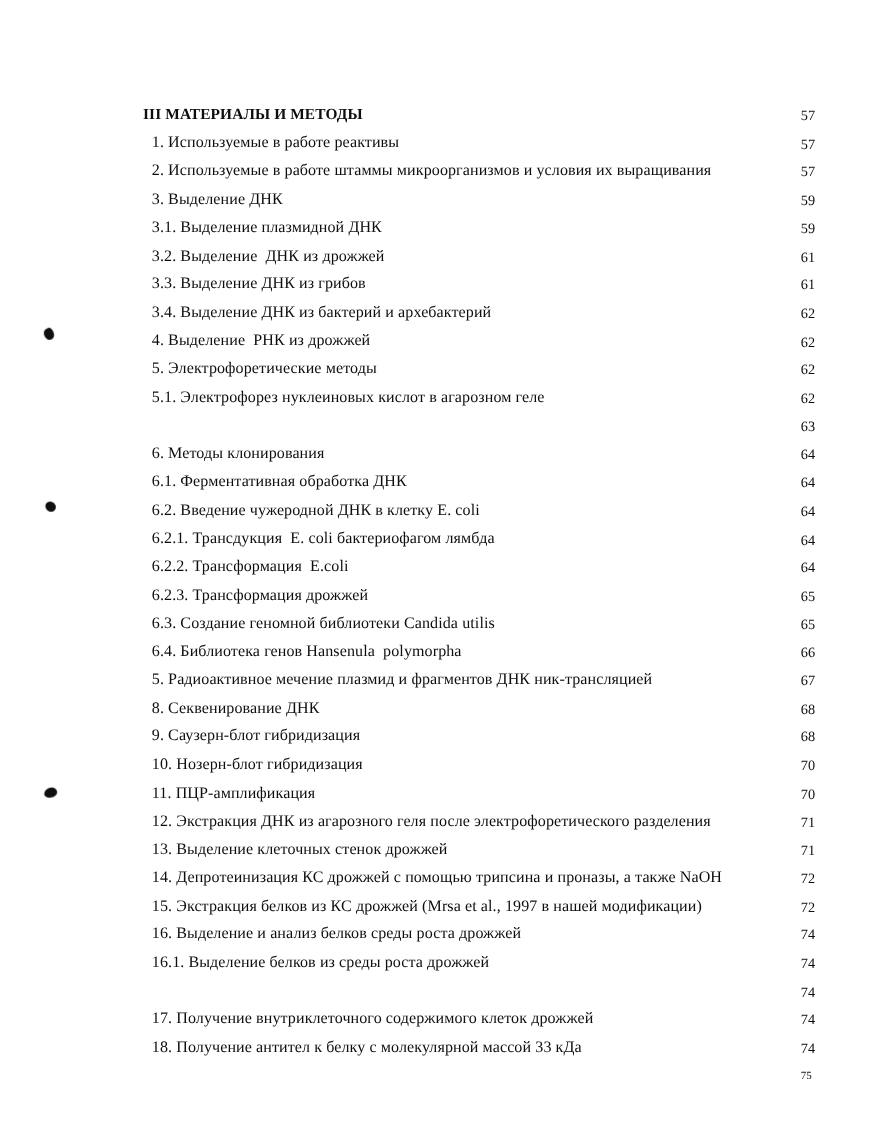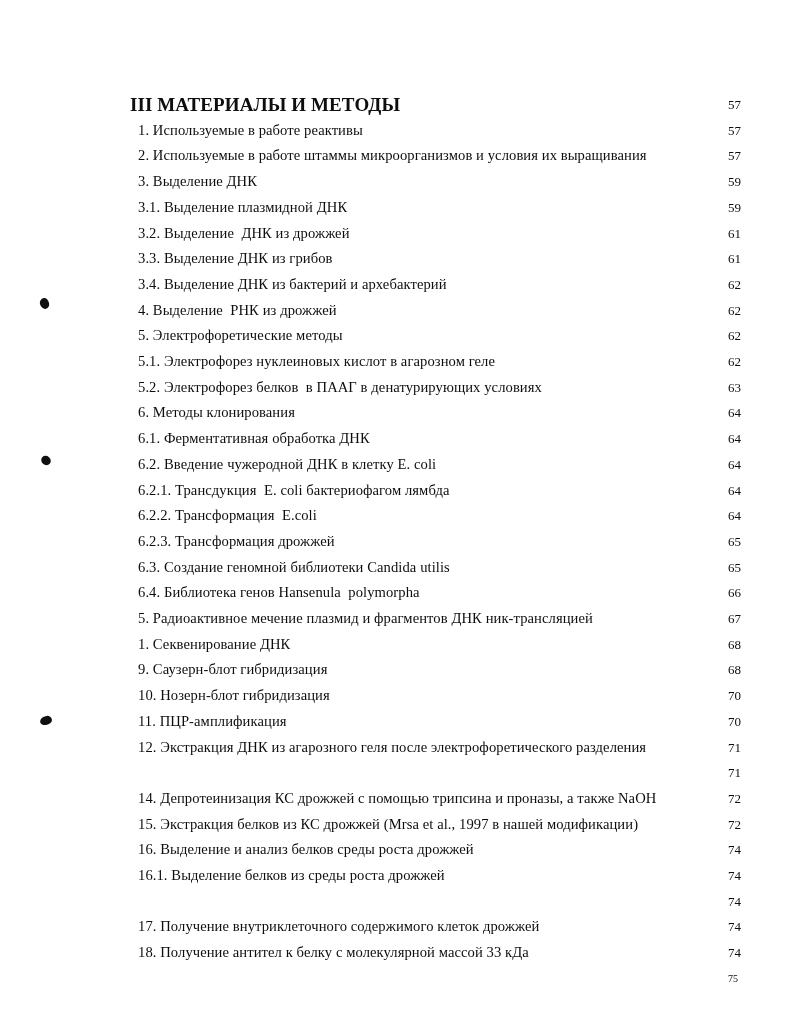--- a/index.html
+++ b/index.html
@@ -51,21 +51,21 @@
     left: 728px;
     top: 0;
     font-size: 13px;
     color: #141414;
   }
 
   
   .toc-row.heading .toc-label {
     left: 130px;
     font-weight: bold;
-    font-size: 19px;
+    font-size: 14px;
     letter-spacing: 0.1px;
   }
 
   .toc-row.heading .toc-page {
     font-weight: normal;
   }
 
   
   .toc-row.orphan .toc-page {
     font-size: 10px;
@@ -112,36 +112,36 @@
       <div class="toc-row" style="position: absolute; left: 0px; top: 117.7px; width: 799px;"><span class="toc-label">1. Используемые в работе реактивы</span><span class="toc-page">57</span></div>
       <div class="toc-row" style="position: absolute; left: 0px; top: 143.4px; width: 799px;"><span class="toc-label">2. Используемые в работе штаммы микроорганизмов и условия их выращивания</span><span class="toc-page">57</span></div>
       <div class="toc-row" style="position: absolute; left: 0px; top: 169.1px; width: 799px;"><span class="toc-label">3. Выделение ДНК</span><span class="toc-page">59</span></div>
       <div class="toc-row" style="position: absolute; left: 0px; top: 194.8px; width: 799px;"><span class="toc-label">3.1. Выделение плазмидной ДНК</span><span class="toc-page">59</span></div>
       <div class="toc-row" style="position: absolute; left: 0px; top: 220.5px; width: 799px;"><span class="toc-label">3.2. Выделение  ДНК из дрожжей</span><span class="toc-page">61</span></div>
       <div class="toc-row" style="position: absolute; left: 0px; top: 246.2px; width: 799px;"><span class="toc-label">3.3. Выделение ДНК из грибов</span><span class="toc-page">61</span></div>
       <div class="toc-row" style="position: absolute; left: 0px; top: 271.9px; width: 799px;"><span class="toc-label">3.4. Выделение ДНК из бактерий и архебактерий</span><span class="toc-page">62</span></div>
       <div class="toc-row" style="position: absolute; left: 0px; top: 297.6px; width: 799px;"><span class="toc-label">4. Выделение  РНК из дрожжей</span><span class="toc-page">62</span></div>
       <div class="toc-row" style="position: absolute; left: 0px; top: 323.3px; width: 799px;"><span class="toc-label">5. Электрофоретические методы</span><span class="toc-page">62</span></div>
       <div class="toc-row" style="position: absolute; left: 0px; top: 349px; width: 799px;"><span class="toc-label">5.1. Электрофорез нуклеиновых кислот в агарозном геле</span><span class="toc-page">62</span></div>
-      <div class="toc-row" style="position: absolute; left: 0px; top: 374.7px; width: 799px;"><span class="toc-label">5.2. Электрофорез белков  в ПААГ в денатурирующих условиях</span><span class="toc-page">63</span></div>
+      <div class="toc-row" style="position: absolute; left: 0px; top: 374.7px; width: 799px;"><span class="toc-page">63</span></div>
       <div class="toc-row" style="position: absolute; left: 0px; top: 400.4px; width: 799px;"><span class="toc-label">6. Методы клонирования</span><span class="toc-page">64</span></div>
       <div class="toc-row" style="position: absolute; left: 0px; top: 426.1px; width: 799px;"><span class="toc-label">6.1. Ферментативная обработка ДНК</span><span class="toc-page">64</span></div>
       <div class="toc-row" style="position: absolute; left: 0px; top: 451.8px; width: 799px;"><span class="toc-label">6.2. Введение чужеродной ДНК в клетку E. coli</span><span class="toc-page">64</span></div>
       <div class="toc-row" style="position: absolute; left: 0px; top: 477.5px; width: 799px;"><span class="toc-label">6.2.1. Трансдукция  E. coli бактериофагом лямбда</span><span class="toc-page">64</span></div>
       <div class="toc-row" style="position: absolute; left: 0px; top: 503.2px; width: 799px;"><span class="toc-label">6.2.2. Трансформация  E.coli</span><span class="toc-page">64</span></div>
       <div class="toc-row" style="position: absolute; left: 0px; top: 528.9px; width: 799px;"><span class="toc-label">6.2.3. Трансформация дрожжей</span><span class="toc-page">65</span></div>
       <div class="toc-row" style="position: absolute; left: 0px; top: 554.6px; width: 799px;"><span class="toc-label">6.3. Создание геномной библиотеки Candida utilis</span><span class="toc-page">65</span></div>
       <div class="toc-row" style="position: absolute; left: 0px; top: 580.3px; width: 799px;"><span class="toc-label">6.4. Библиотека генов Hansenula  polymorpha</span><span class="toc-page">66</span></div>
       <div class="toc-row" style="position: absolute; left: 0px; top: 606px; width: 799px;"><span class="toc-label">5. Радиоактивное мечение плазмид и фрагментов ДНК ник-трансляцией</span><span class="toc-page">67</span></div>
-      <div class="toc-row" style="position: absolute; left: 0px; top: 631.7px; width: 799px;"><span class="toc-label">1. Секвенирование ДНК</span><span class="toc-page">68</span></div>
+      <div class="toc-row" style="position: absolute; left: 0px; top: 631.7px; width: 799px;"><span class="toc-label">8. Секвенирование ДНК</span><span class="toc-page">68</span></div>
       <div class="toc-row" style="position: absolute; left: 0px; top: 657.4px; width: 799px;"><span class="toc-label">9. Саузерн-блот гибридизация</span><span class="toc-page">68</span></div>
       <div class="toc-row" style="position: absolute; left: 0px; top: 683.1px; width: 799px; padding-left: 28px;"><span class="toc-label">10. Нозерн-блот гибридизация</span><span class="toc-page">70</span></div>
       <div class="toc-row" style="position: absolute; left: 0px; top: 708.8px; width: 799px;"><span class="toc-label">11. ПЦР-амплификация</span><span class="toc-page">70</span></div>
       <div class="toc-row" style="position: absolute; left: 0px; top: 734.5px; width: 799px;"><span class="toc-label">12. Экстракция ДНК из агарозного геля после электрофоретического разделения</span><span class="toc-page">71</span></div>
-      <div class="toc-row" style="position: absolute; left: 0px; top: 760.2px; width: 799px;"><span class="toc-page">71</span></div>
+      <div class="toc-row" style="position: absolute; left: 0px; top: 760.2px; width: 799px;"><span class="toc-label">13. Выделение клеточных стенок дрожжей</span><span class="toc-page">71</span></div>
       <div class="toc-row" style="position: absolute; left: 0px; top: 785.9px; width: 799px;"><span class="toc-label">14. Депротеинизация КС дрожжей с помощью трипсина и проназы, а также NaOH</span><span class="toc-page">72</span></div>
       <div class="toc-row" style="position: absolute; left: 0px; top: 811.6px; width: 799px;"><span class="toc-label">15. Экстракция белков из КС дрожжей (Mrsa et al., 1997 в нашей модификации)</span><span class="toc-page">72</span></div>
       <div class="toc-row" style="position: absolute; left: 0px; top: 837.3px; width: 799px;"><span class="toc-label">16. Выделение и анализ белков среды роста дрожжей</span><span class="toc-page">74</span></div>
       <div class="toc-row" style="position: absolute; left: 0px; top: 863px; width: 799px;"><span class="toc-label">16.1. Выделение белков из среды роста дрожжей</span><span class="toc-page">74</span></div>
       <div class="toc-row" style="position: absolute; left: 0px; top: 888.7px; width: 799px;"><span class="toc-page">74</span></div>
       <div class="toc-row" style="position: absolute; left: 0px; top: 914.4px; width: 799px;"><span class="toc-label">17. Получение внутриклеточного содержимого клеток дрожжей</span><span class="toc-page">74</span></div>
       <div class="toc-row" style="position: absolute; left: 0px; top: 940.1px; width: 799px;"><span class="toc-label">18. Получение антител к белку с молекулярной массой 33 кДа</span><span class="toc-page">74</span></div>
       <div class="toc-row orphan" style="position: absolute; left: 0px; top: 965.8px; width: 799px;"><span class="toc-label"></span><span class="toc-page">75</span></div>
     </div>
 

